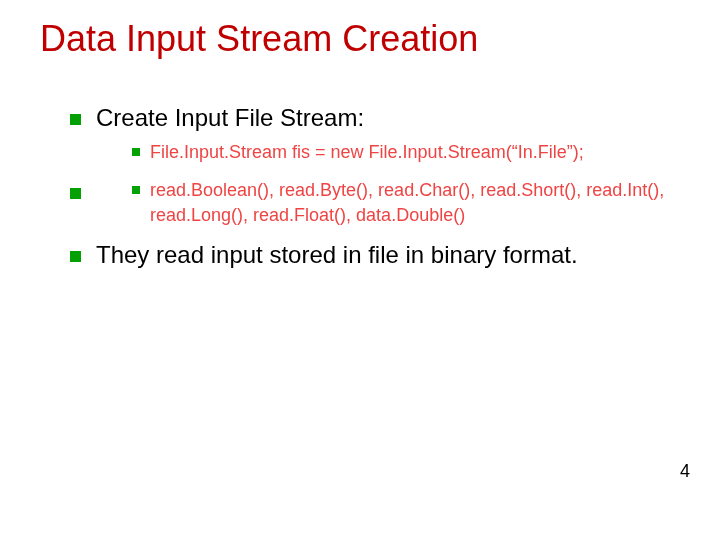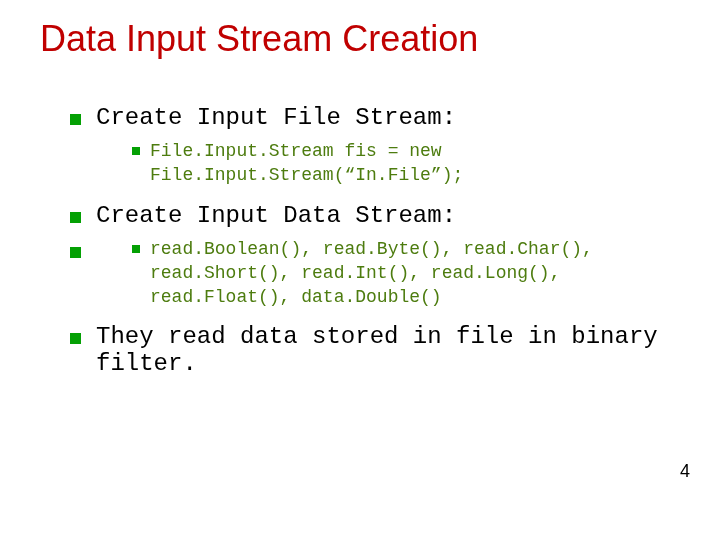--- a/index.html
+++ b/index.html
@@ -22,21 +22,20 @@
     color: #c00000;
     font-size: 36px;
     font-weight: 400;
     margin: 0 0 44px 0;
     letter-spacing: 0px;
   }
   ul.lvl1 {
     list-style: none;
     padding: 0;
     margin: 0 0 0 30px;
-    font-family: Liberation Mono, monospace;
   }
   ul.lvl1 > li {
     position: relative;
     padding-left: 26px;
     margin-bottom: 8px;
     font-size: 24px;
     color: #000;
   }
   ul.lvl1 > li::before {
     content: "";
@@ -49,21 +48,21 @@
   }
   ul.lvl2 {
     list-style: none;
     padding: 0;
     margin: 8px 0 14px 36px;
   }
   ul.lvl2 > li {
     position: relative;
     padding-left: 18px;
     font-size: 18px;
-    color: #4d7c0f;
+    color: #ef4444;
     line-height: 1.35;
   }
   ul.lvl2 > li::before {
     content: "";
     position: absolute;
     left: 0;
     top: 8px;
     width: 8px;
     height: 8px;
     background: #04a004;
@@ -85,30 +84,29 @@
   <ul class="lvl1">
 
     <li>
       <span>Create Input File Stream:</span>
       <ul class="lvl2">
         <li>File.Input.Stream fis = new File.Input.Stream(“In.File”);</li>
       </ul>
     </li>
 
     <li>
-      <span>Create Input Data Stream:</span>
     </li>
 
 
     <li>
       <ul class="lvl2">
         <li>read.Boolean(), read.Byte(), read.Char(), read.Short(), read.Int(), read.Long(), read.Float(), data.Double()</li>
       </ul>
     </li>
 
     <li>
-      <span>They read data stored in file in binary filter.</span>
+      <span>They read input stored in file in binary format.</span>
     </li>
 
   </ul>
 
   <div class="pagenum">4</div>
 </div>
 
 </body></html>

